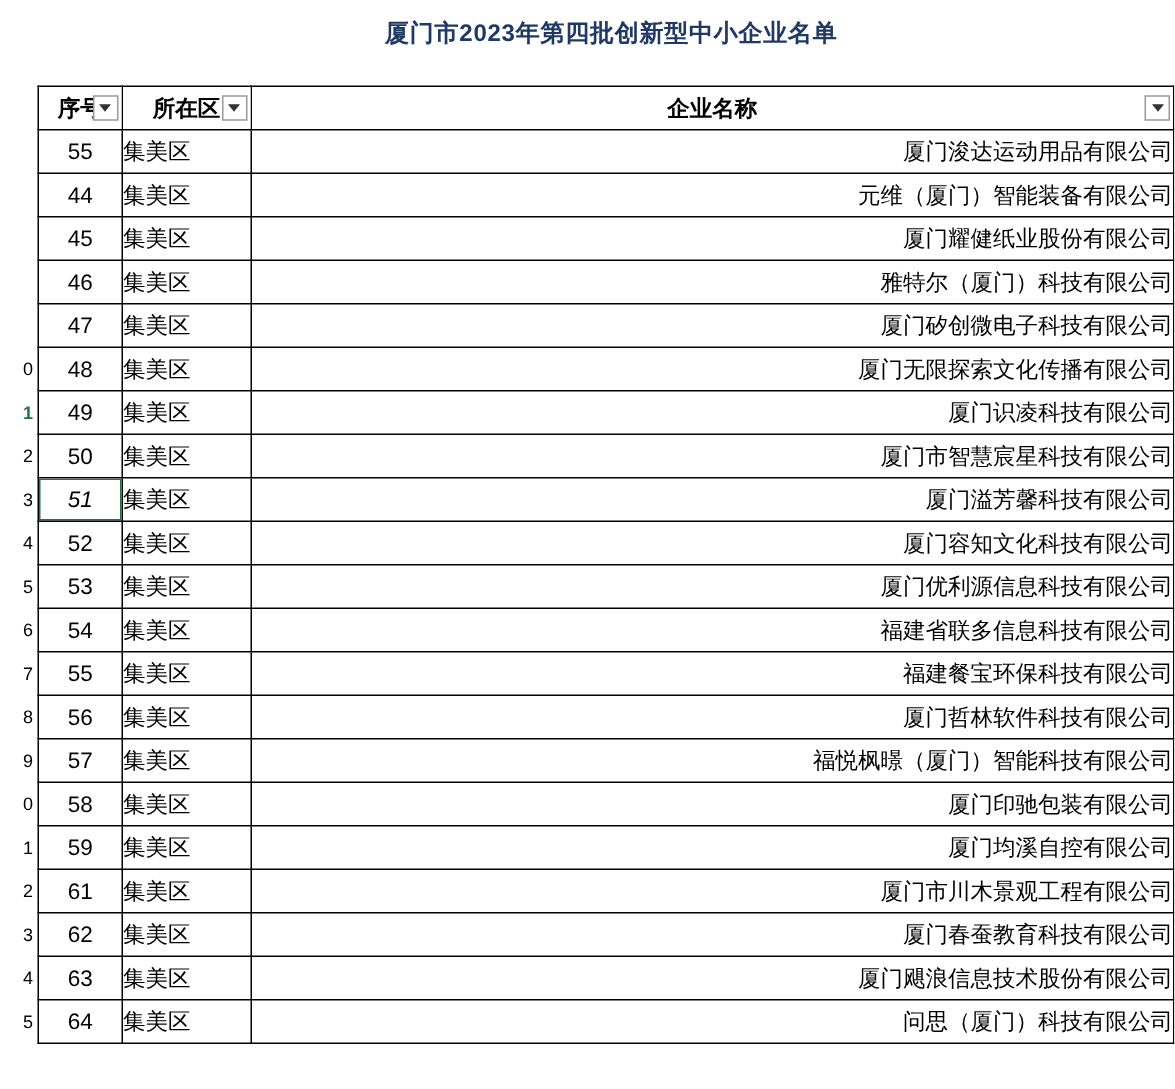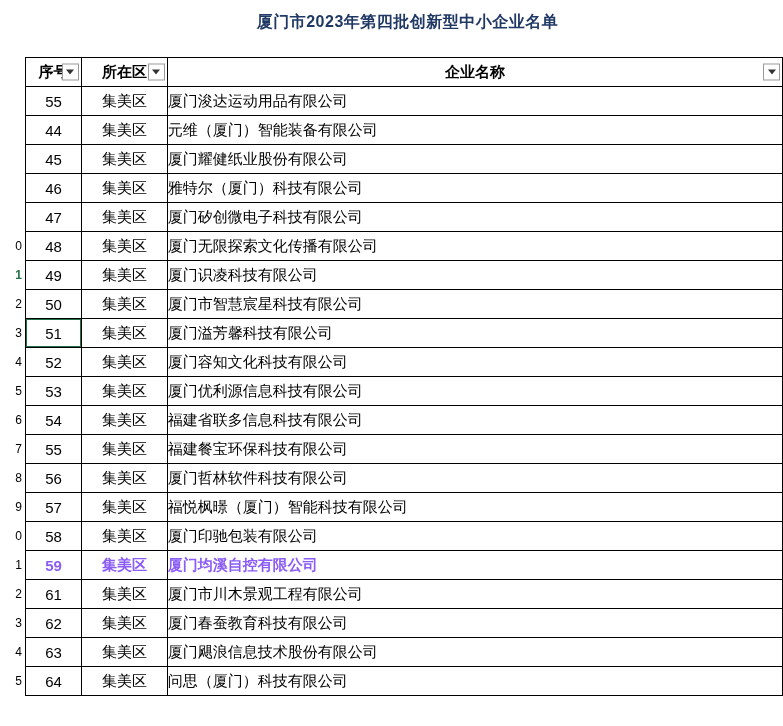--- a/index.html
+++ b/index.html
@@ -78,25 +78,26 @@
     justify-content: center;
   }
   .filter-btn .arrow {
     width: 0;
     height: 0;
     border-left: 4px solid transparent;
     border-right: 4px solid transparent;
     border-top: 5px solid #333333;
   }
   td.seq { text-align: center; }
-  td.dist { text-align: center; }
-  td.name { text-align: left; }
-  tr.hl td { color: #8b5cf6; font-weight: bold; }
+  td.dist { text-align: left; }
+  td.name { text-align: right; }
+  tr.hl td { color: #000000; }
   tr.selected td.seq {
     box-shadow: inset 0 0 0 1px #217346;
+    font-style: italic;
   }
   .rowhead {
     position: absolute;
     left: 0;
     width: 22px;
     text-align: right;
     font-size: 12px;
     color: #000000;
     overflow: hidden;
     white-space: nowrap;

